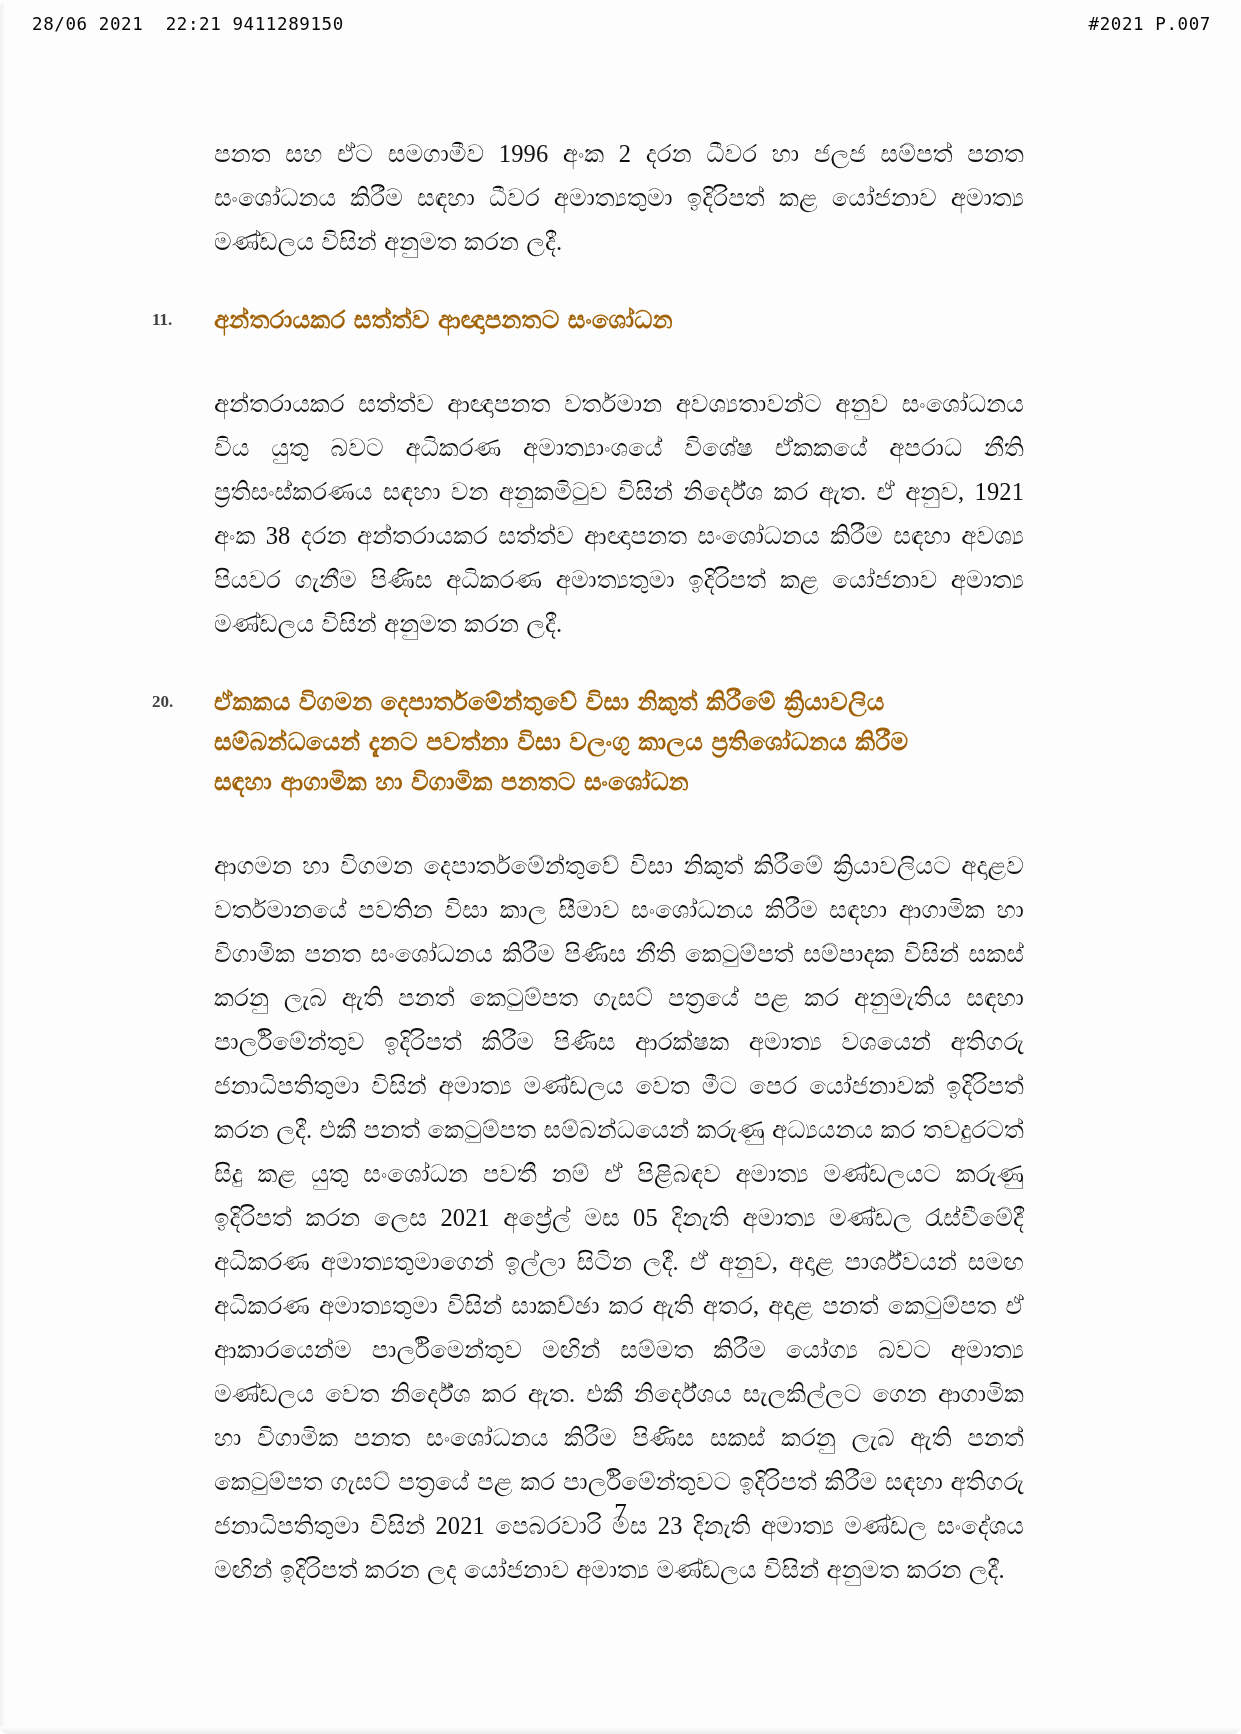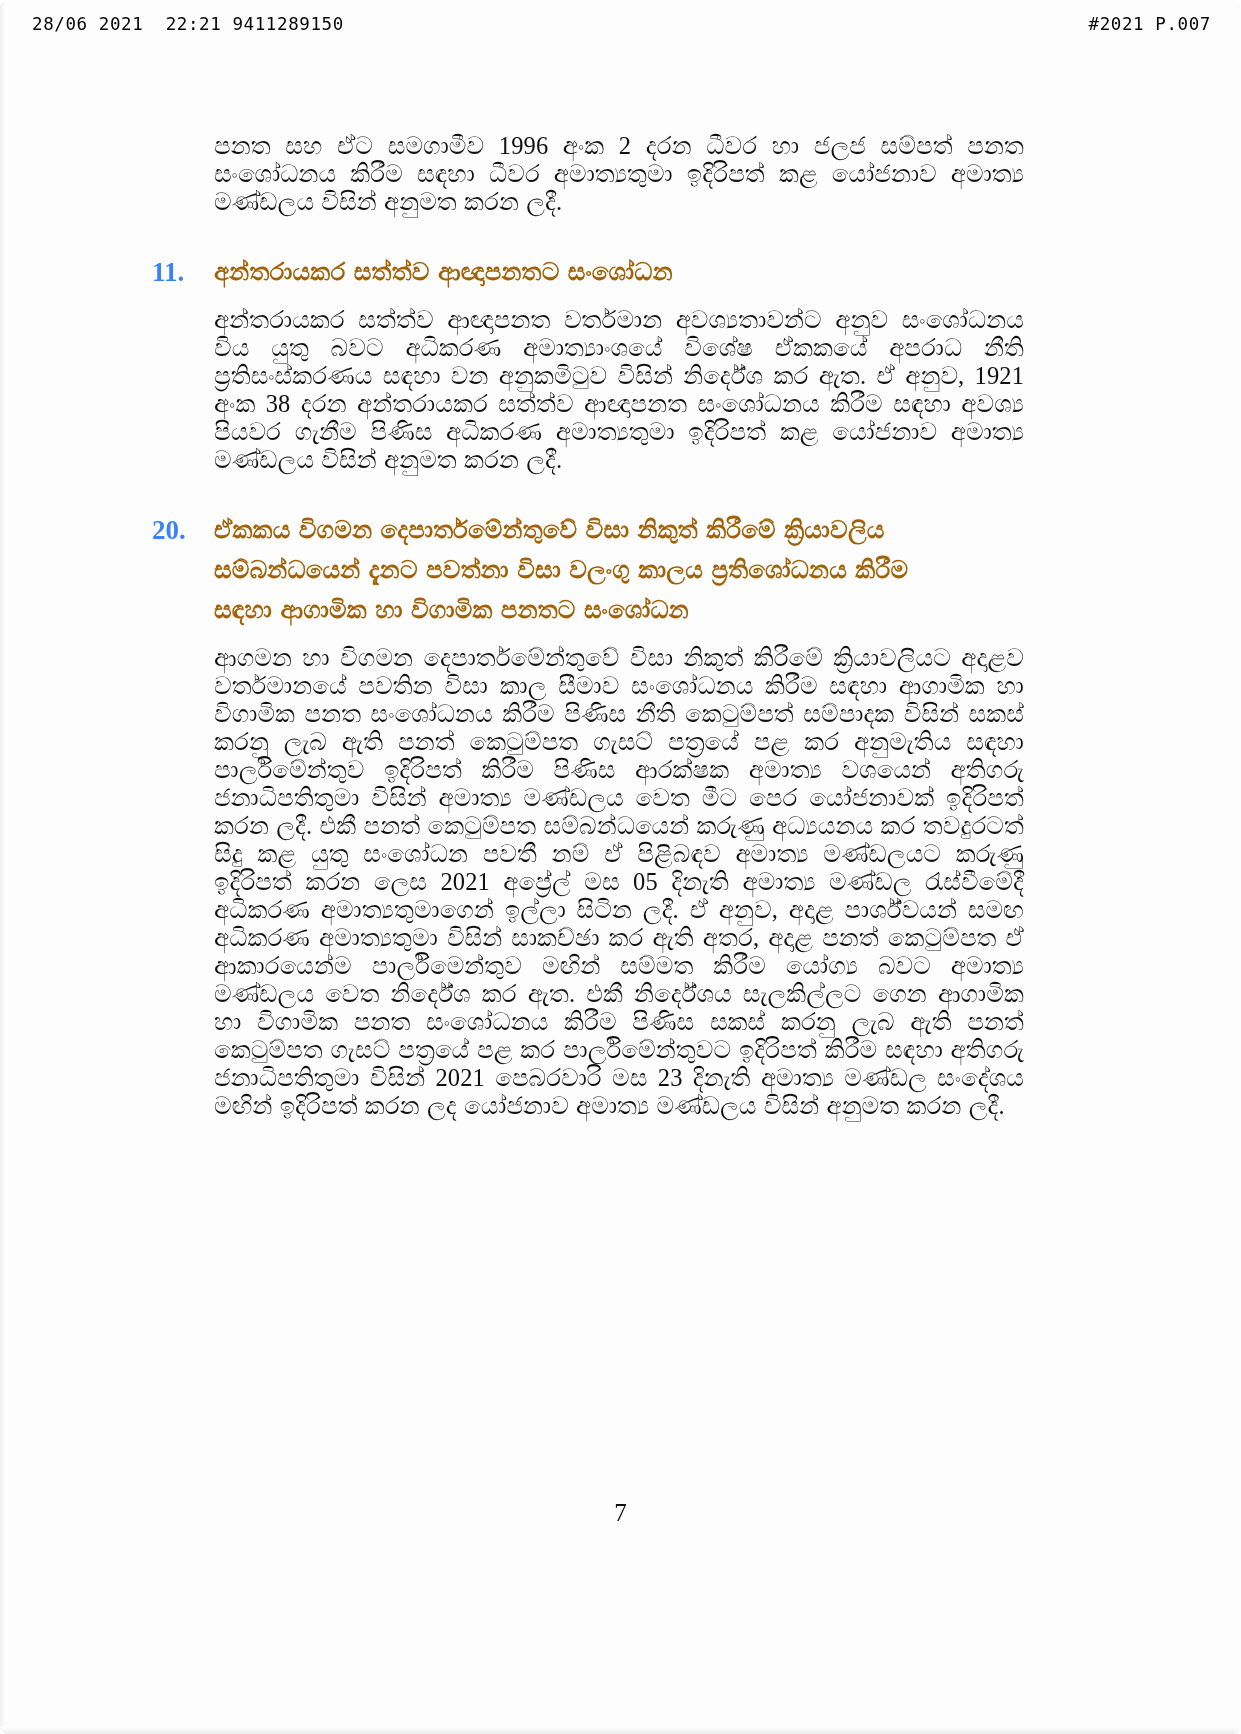--- a/index.html
+++ b/index.html
@@ -48,57 +48,57 @@
     left: 152px;
     width: 872px;
   }
 
   .para {
     margin: 0 0 0 62px;
     width: 810px;
     text-align: justify;
     text-align-last: left;
     font-size: 24.5px;
-    line-height: 28px;
+    line-height: 44px;
     letter-spacing: 0.1px;
     word-spacing: 1px;
     color: #111111;
   }
   .para.first { margin-bottom: 0; }
 
   .section {
     margin-top: 36px;
   }
   .section-head {
     display: flex;
     align-items: flex-start;
     margin-bottom: 6px;
   }
   .section-num {
     width: 62px;
     flex: 0 0 62px;
-    font-size: 27px;
+    font-size: 17px;
     line-height: 40px;
     font-weight: 700;
-    color: #3b82f6;
+    color: #404040;
   }
   .section-title {
     width: 810px;
     font-size: 24.5px;
     line-height: 40px;
     font-weight: 700;
     text-align: justify;
     text-align-last: left;
     color: #a16207;
     letter-spacing: 0.2px;
     word-spacing: 2px;
   }
   .section-title .tline { display: block; }
   .section-body {
-    margin-top: 14px;
+    margin-top: 42px;
   }
 
   
   .page-number {
     position: absolute;
     left: 0;
     top: 1498px;
     width: 1241px;
     text-align: center;
     font-size: 25px;

